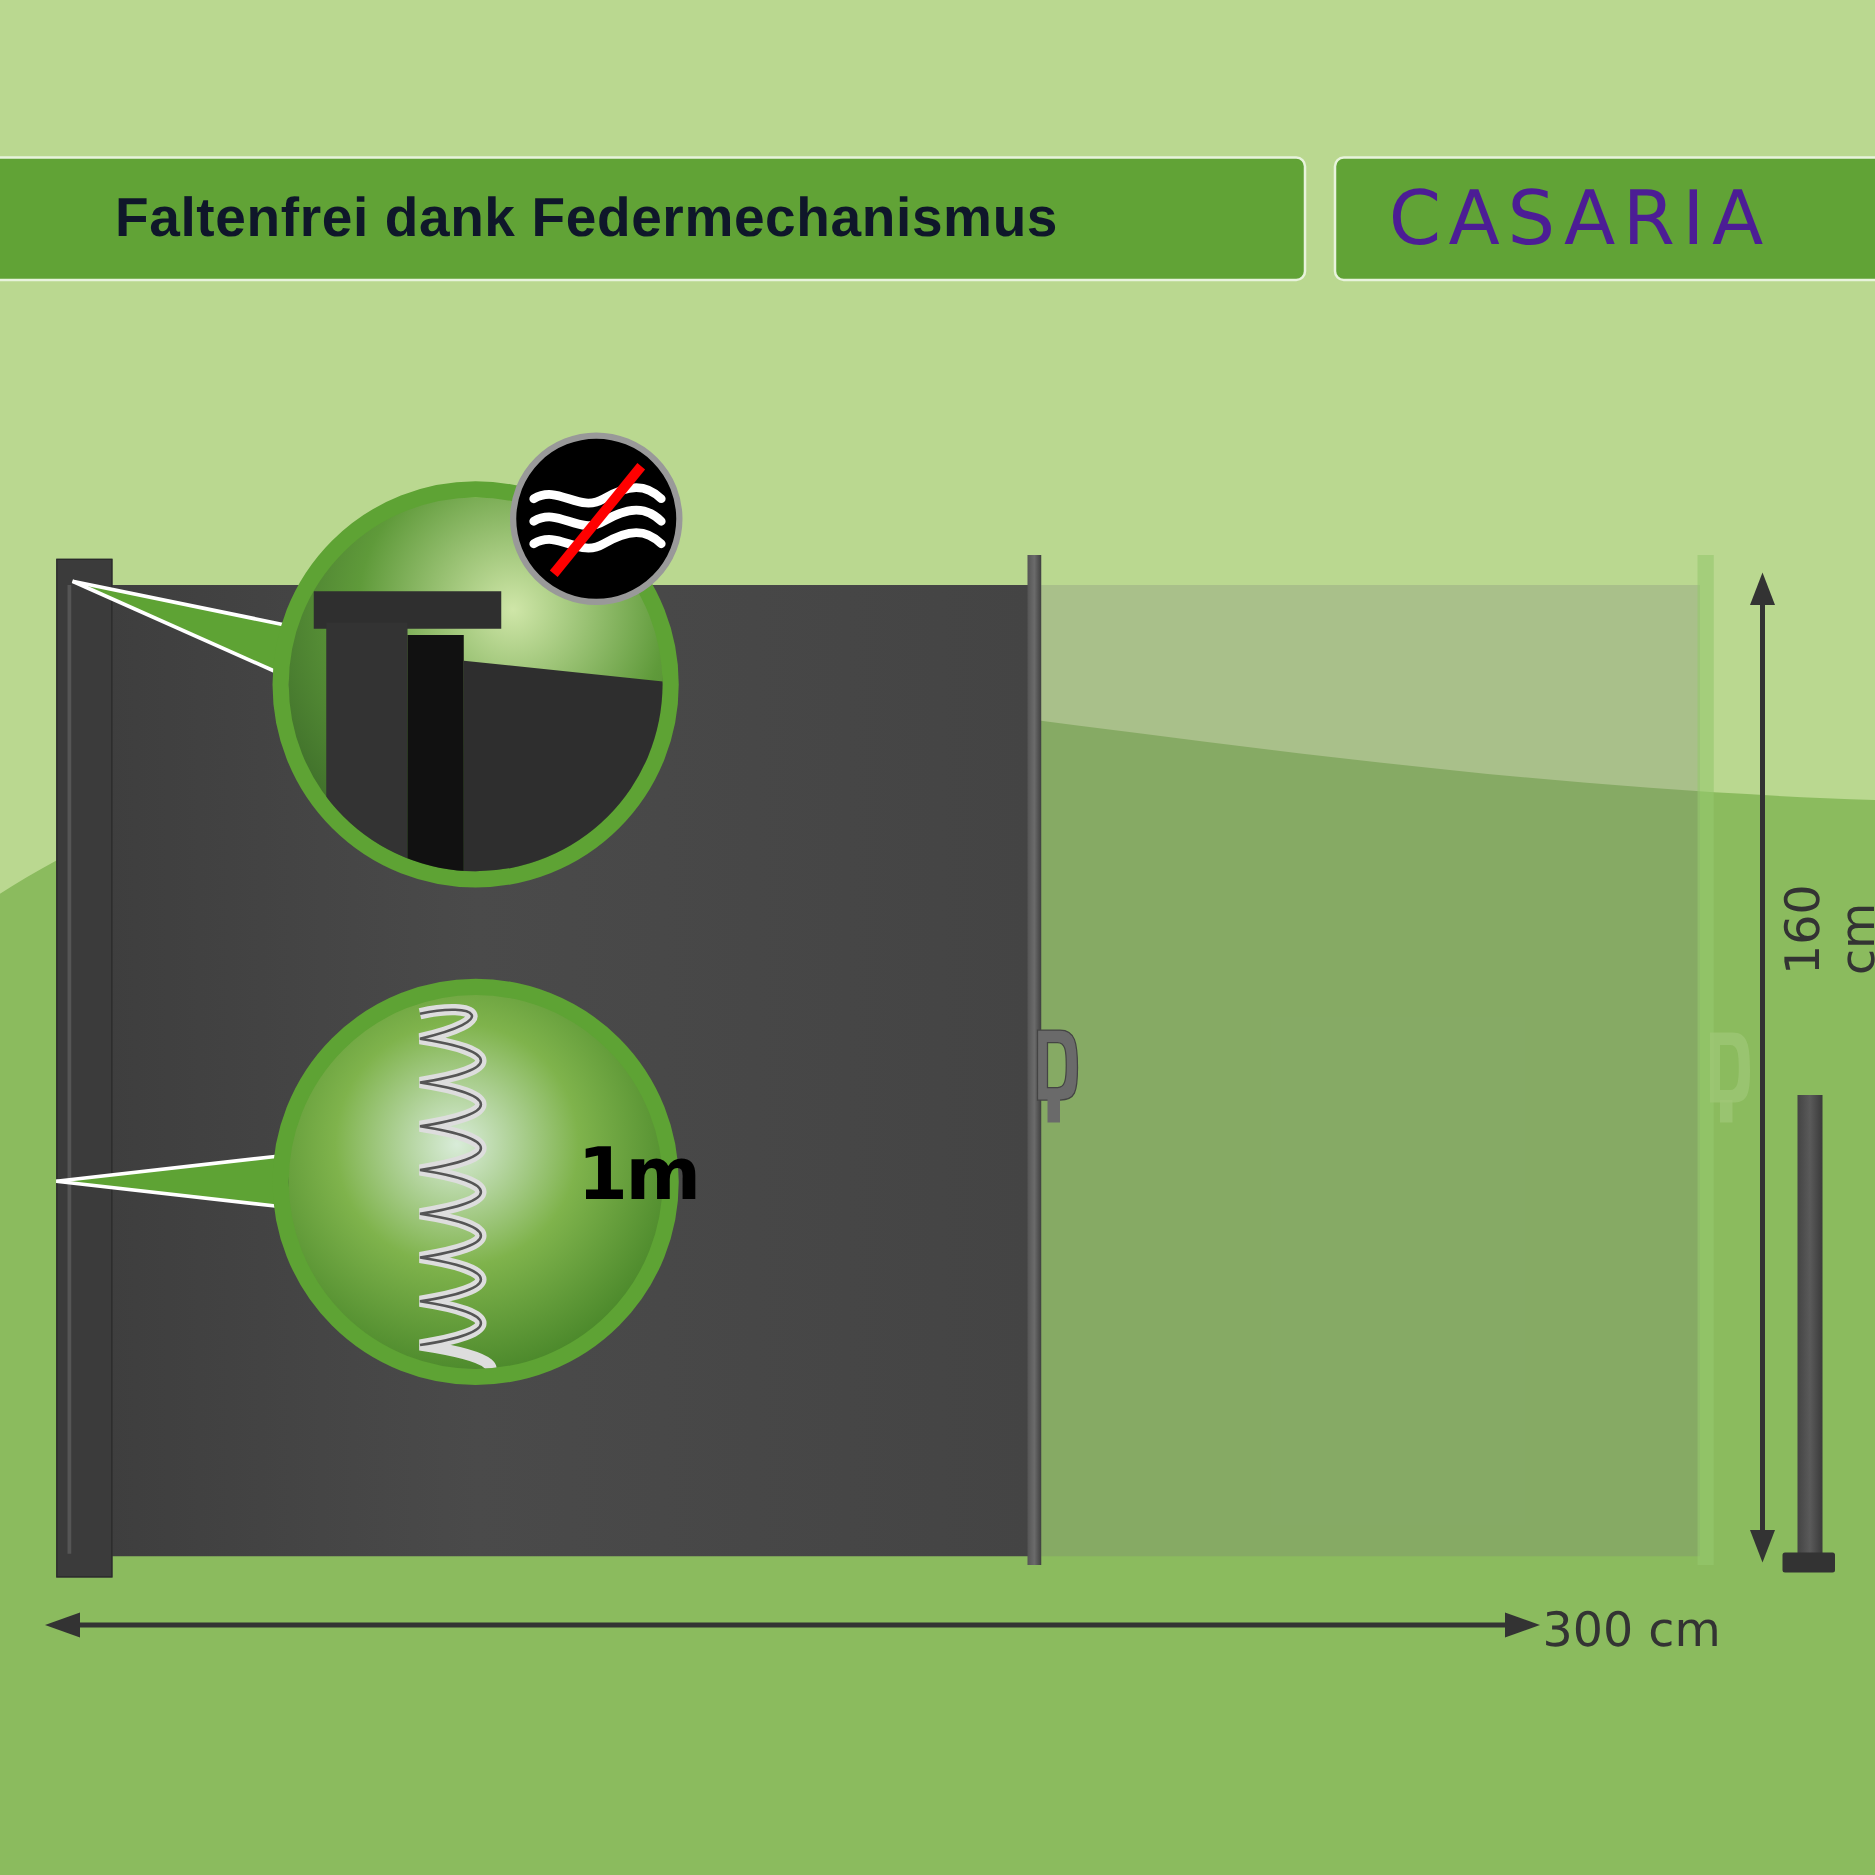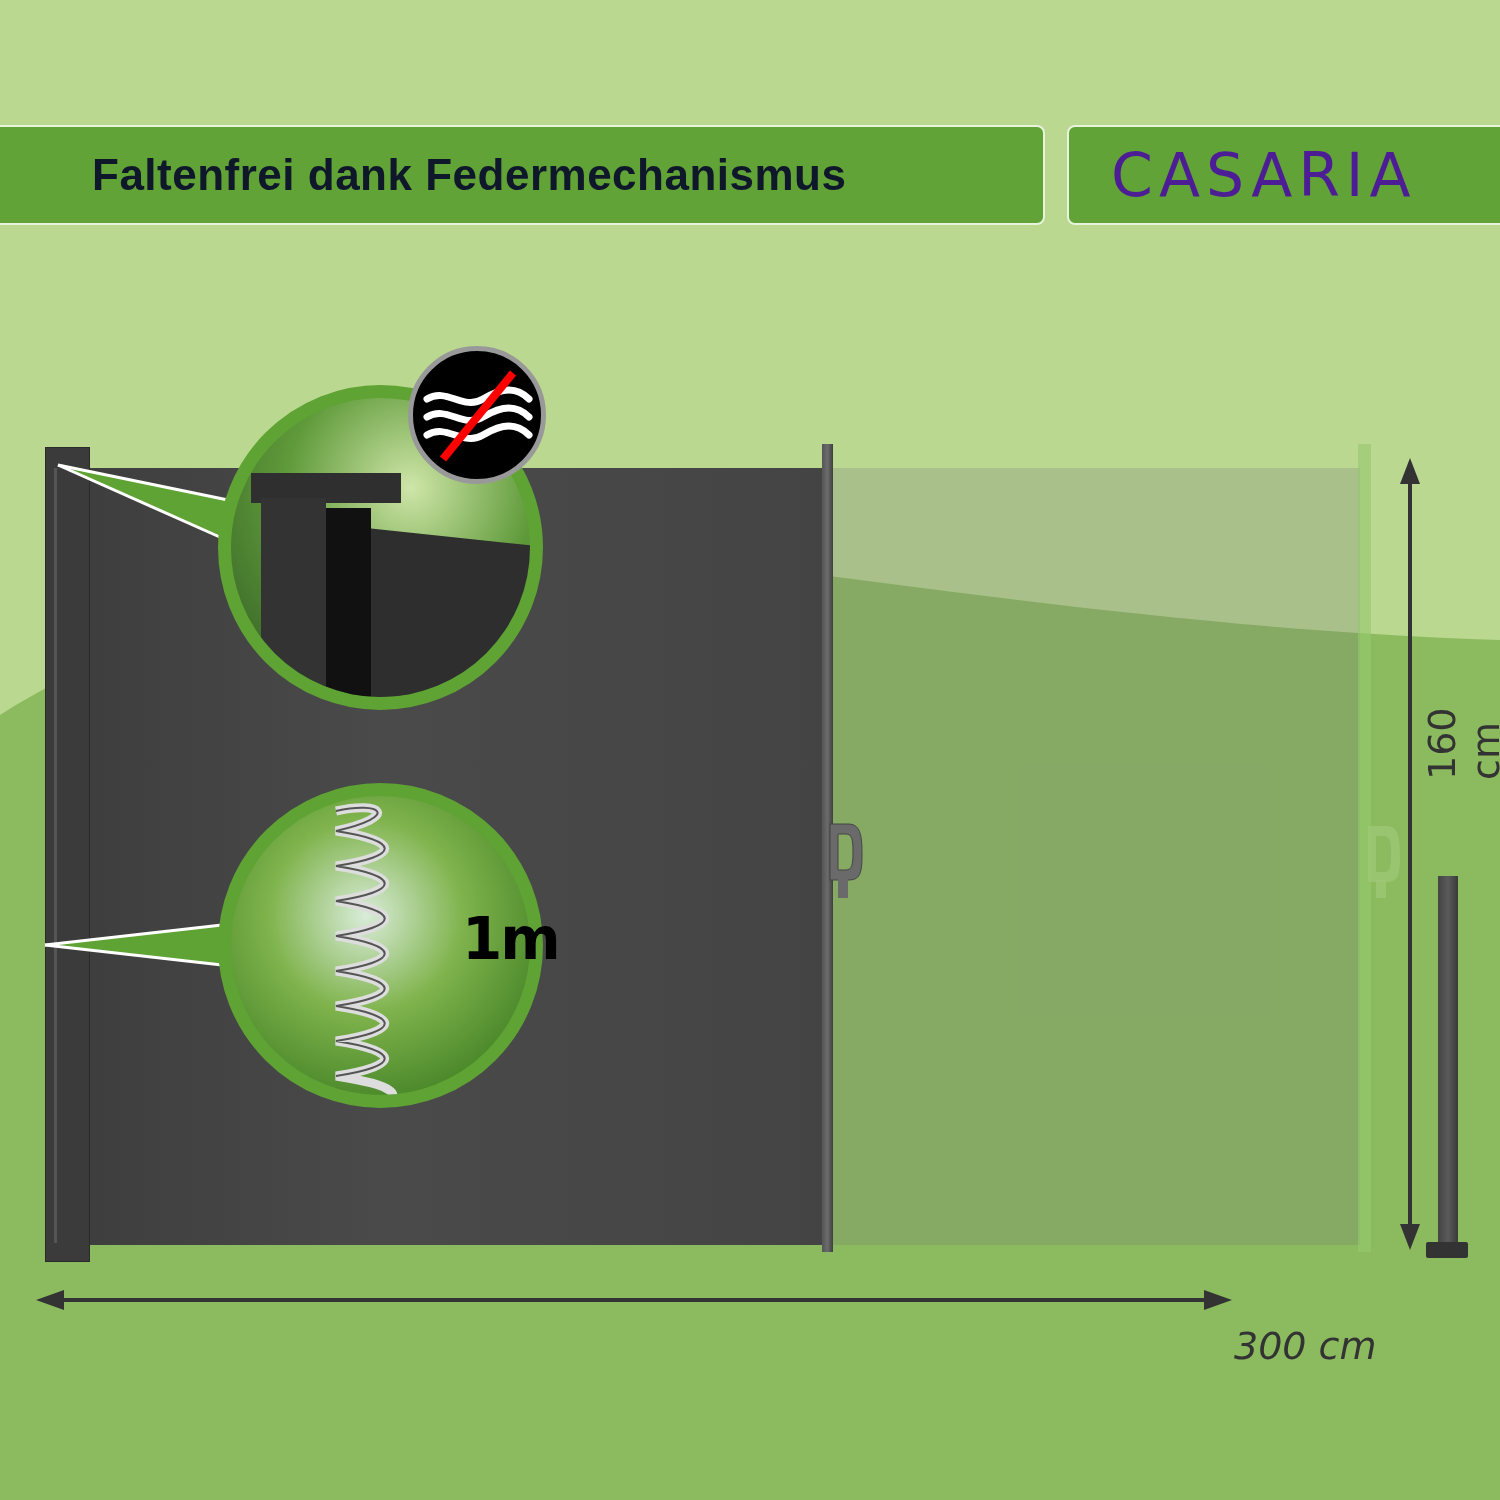--- a/index.html
+++ b/index.html
@@ -97,14 +97,14 @@
 <div class="onem">1m</div>
 
 <svg class="abs" style="left:0;top:0" width="1500" height="1500">
   <line x1="60" y1="1300" x2="1210" y2="1300" stroke="#333" stroke-width="4"></line>
   <polygon points="36,1300 64,1290 64,1310" fill="#333"></polygon>
   <polygon points="1232,1300 1204,1290 1204,1310" fill="#333"></polygon>
   <line x1="1410" y1="480" x2="1410" y2="1230" stroke="#333" stroke-width="4"></line>
   <polygon points="1410,458 1400,484 1420,484" fill="#333"></polygon>
   <polygon points="1410,1250 1400,1224 1420,1224" fill="#333"></polygon>
 </svg>
-<div class="dim-label" style="left:1234px;top:1324px;font-style:italic;">300 cm</div>
+<div class="dim-label" style="left:1234px;top:1282px;">300 cm</div>
 <div class="dim-label dim-vert">160 cm</div>
 
 </body></html>

